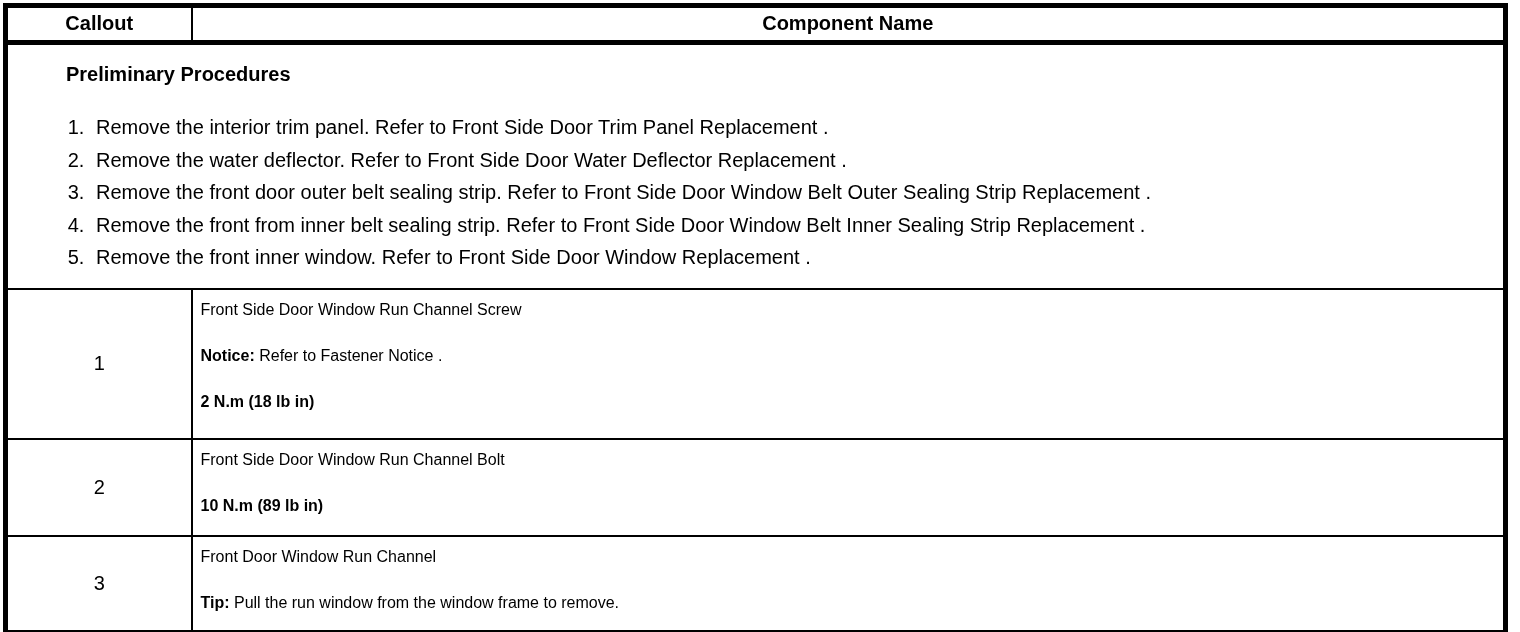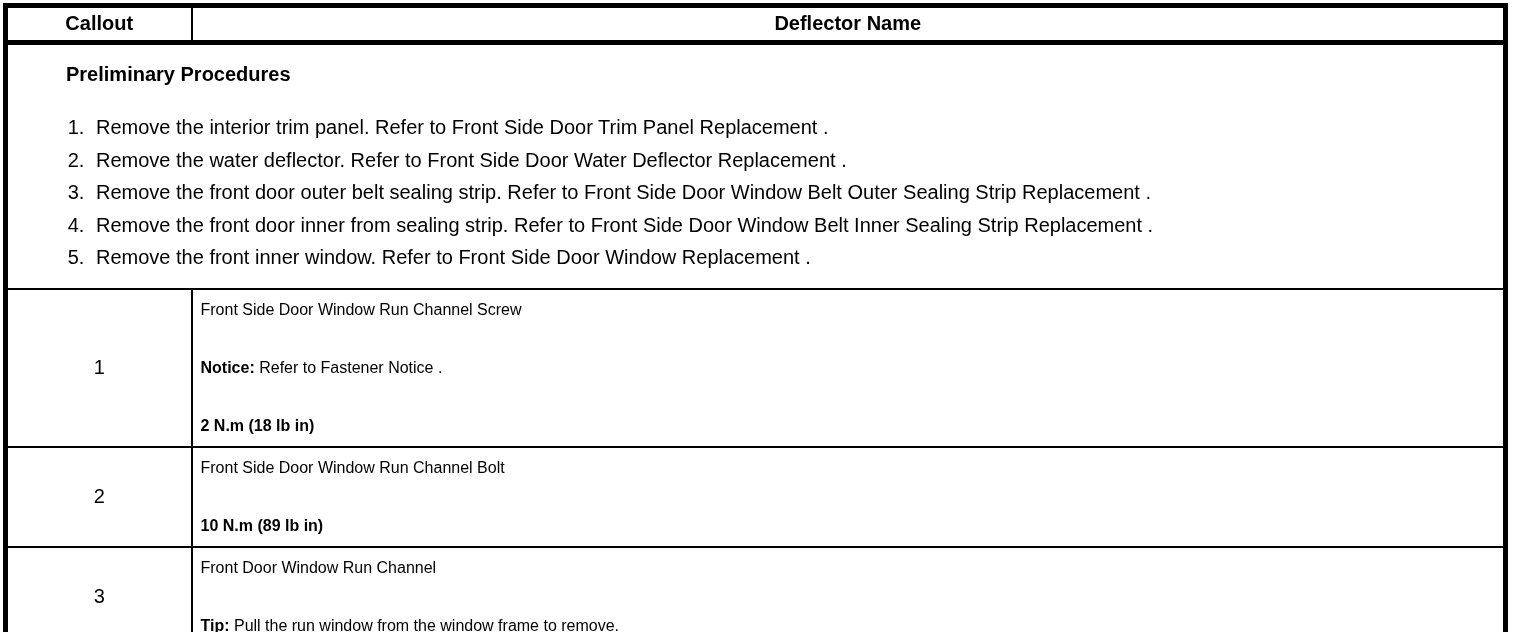--- a/index.html
+++ b/index.html
@@ -70,48 +70,48 @@
   }
   td.component-cell {
     vertical-align: top;
     padding: 7px 10px 7px 8px;
   }
   td.component-cell p {
     margin: 0;
     font-size: 16px;
     line-height: 26px;
   }
-  td.component-cell p + p { margin-top: 32px; }
+  td.component-cell p + p { margin-top: 20px; }
   .b { font-weight: bold; }
   tr.row-tall { height: 150px; }
   tr.row-short { height: 97px; }
 </style>
 </head>
 <body>
 
 <div class="page">
   <table class="callout-table">
     <colgroup>
       <col class="col-callout">
       <col class="col-component">
     </colgroup>
     <tbody>
       <tr class="header-row">
         <th>Callout</th>
-        <th>Deflector Name</th>
+        <th>Component Name</th>
       </tr>
 
       <tr>
         <td colspan="2" class="prelim-cell">
           <p class="prelim-title">Preliminary Procedures</p>
           <ol class="prelim-steps">
             <li>Remove the interior trim panel. Refer to Front Side Door Trim Panel Replacement .</li>
             <li>Remove the water deflector. Refer to Front Side Door Water Deflector Replacement .</li>
             <li>Remove the front door outer belt sealing strip. Refer to Front Side Door Window Belt Outer Sealing Strip Replacement .</li>
-            <li>Remove the front door inner from sealing strip. Refer to Front Side Door Window Belt Inner Sealing Strip Replacement .</li>
+            <li>Remove the front from inner belt sealing strip. Refer to Front Side Door Window Belt Inner Sealing Strip Replacement .</li>
             <li>Remove the front inner window. Refer to Front Side Door Window Replacement .</li>
           </ol>
         </td>
       </tr>
 
       <tr class="row-tall">
         <td class="callout-cell">1</td>
         <td class="component-cell">
           <p>Front Side Door Window Run Channel Screw</p>
           <p><span class="b">Notice:</span><span> Refer to Fastener Notice .</span></p>

